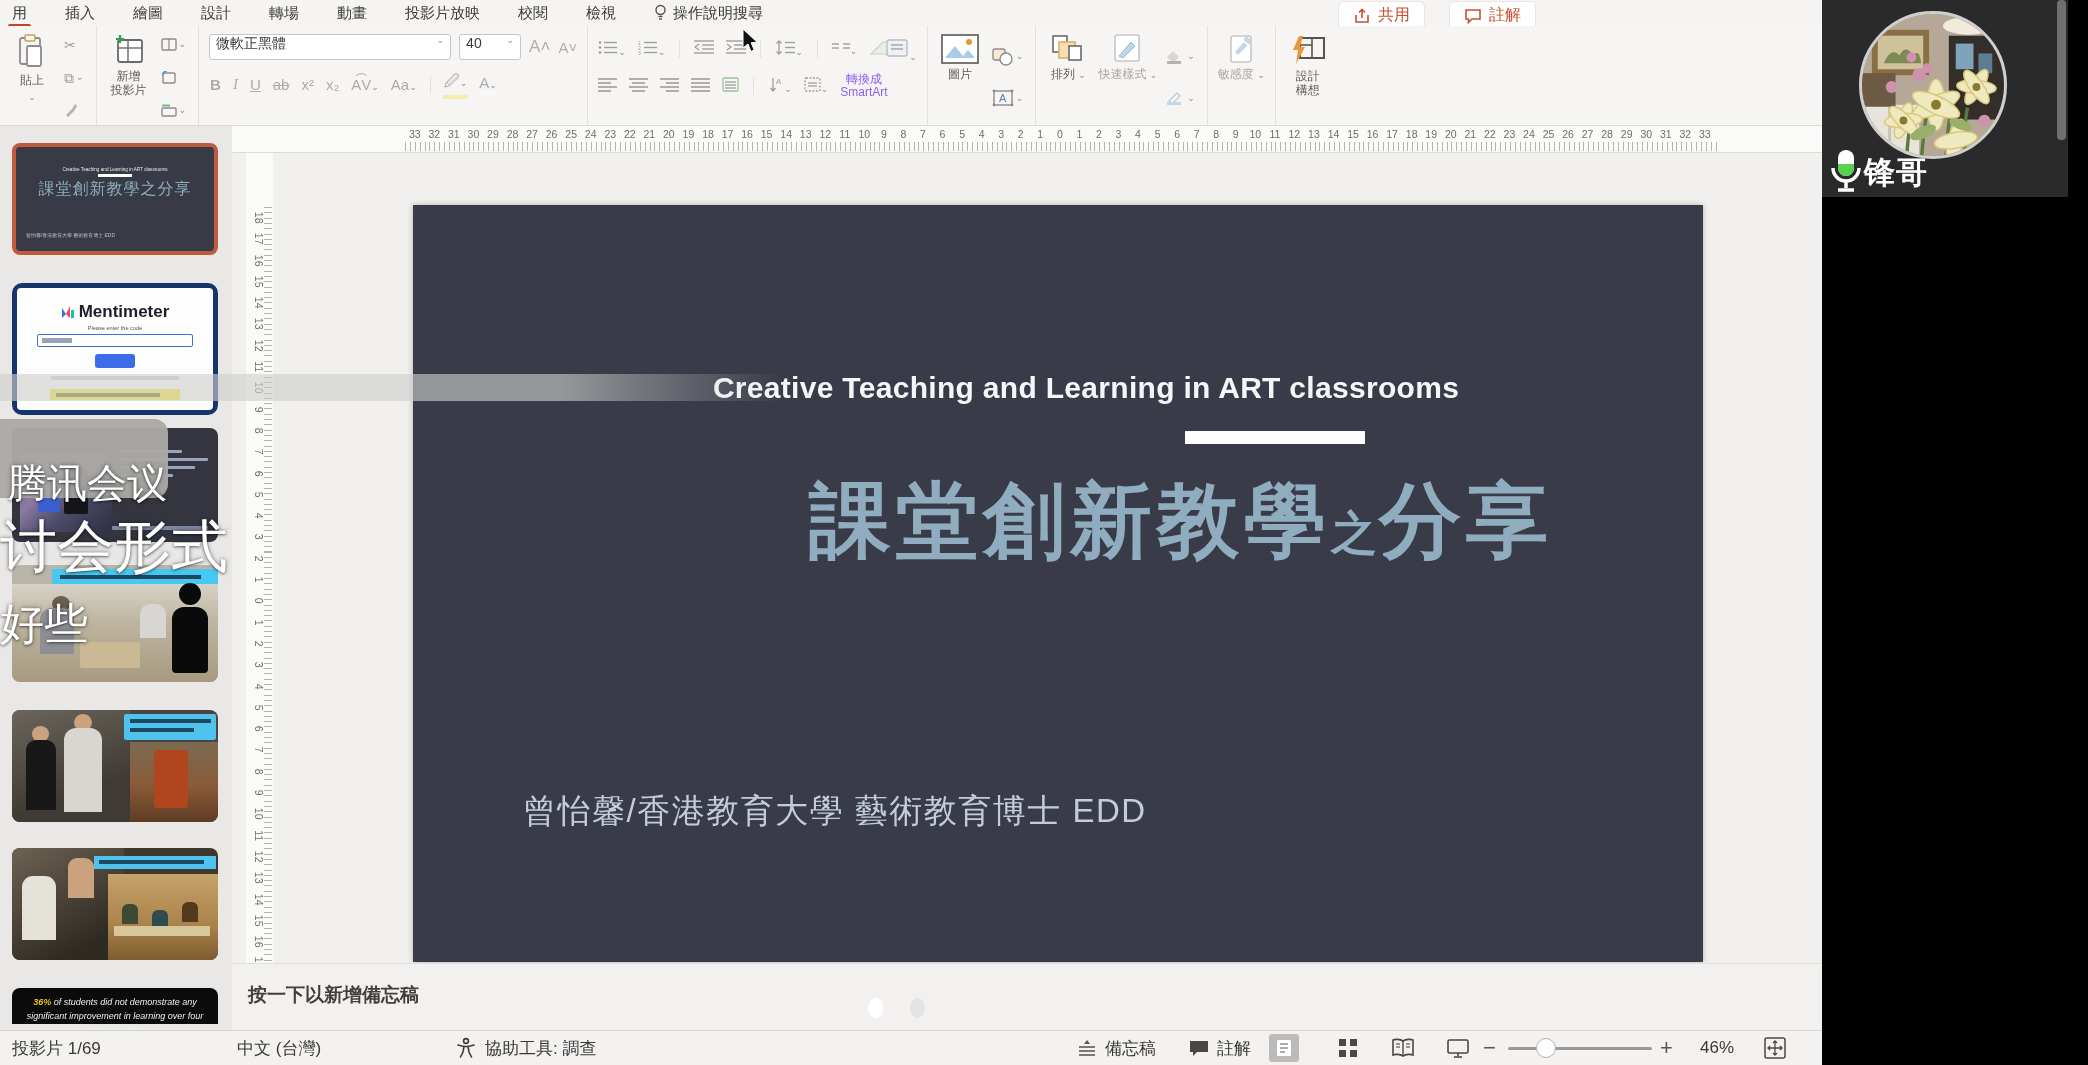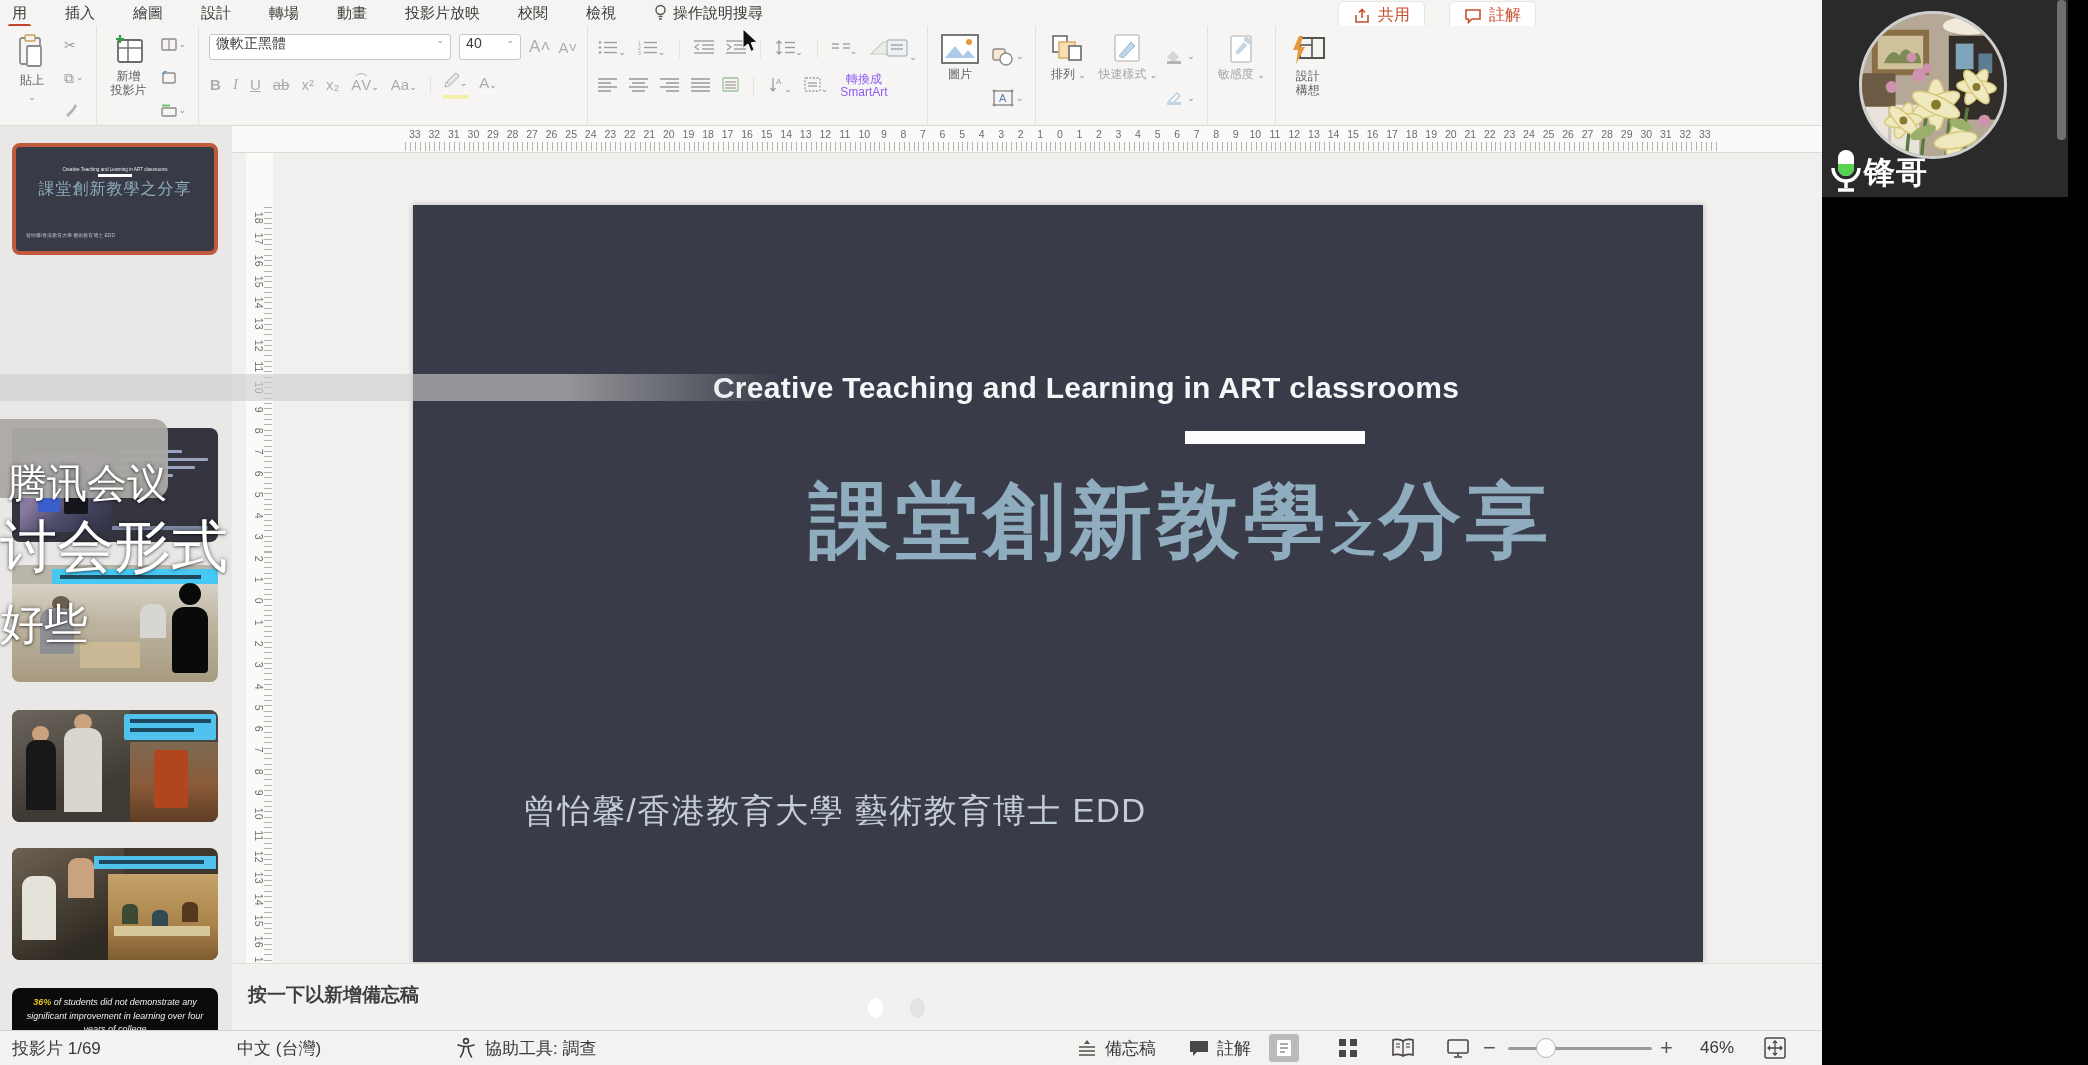--- a/index.html
+++ b/index.html
@@ -81,21 +81,21 @@
   .thumb6 { top:722px; height:112px; background:#3e382e; }
   .t6left { position:absolute; left:0; top:0; width:112px; height:100%; background:linear-gradient(150deg,#6d6253 0%,#2f2a22 80%); }
   .t6w { position:absolute; left:56px; top:10px; width:26px; height:40px; border-radius:9px 9px 0 0; background:#caa27e; }
   .t6m { position:absolute; left:10px; top:28px; width:34px; height:64px; border-radius:11px 11px 0 0; background:#e5e2da; }
   .t6cap { position:absolute; left:82px; right:2px; top:8px; height:13px; background:#4fc2ee; }
   .t6cap i { display:block; width:86%; height:4px; background:#1d4a60; margin:4px 0 0 5px; }
   .t6room { position:absolute; left:96px; right:0; top:26px; bottom:0; background:linear-gradient(180deg,#c5a36a 0%,#a9824a 60%,#7e5c30 100%); }
   .t6k1,.t6k2,.t6k3 { position:absolute; width:16px; height:20px; border-radius:6px 6px 0 0; background:#3c4a34; }
   .t6k1{ left:14px; top:30px; } .t6k2{ left:44px; top:36px; background:#2f4a52; } .t6k3{ left:74px; top:28px; background:#54391f; }
   .t6tbl { position:absolute; left:6px; top:52px; width:96px; height:10px; background:#d8c79a; }
-  .thumb7 { top:862px; height:42px; background:#0b0b0b; border-radius:8px 8px 0 0; padding-top:8px; }
+  .thumb7 { top:862px; height:36px; background:#0b0b0b; border-radius:8px 8px 0 0; padding-top:8px; }
   .t7txt { color:#efefef; font-style:italic; font-size:9px; text-align:center; line-height:1.5; padding:0 10px; }
   .t7hl { color:#e8c619; font-weight:bold; }
 
   
   .ov-band { position:absolute; left:0; top:374px; width:782px; height:27px; z-index:40;
      background:linear-gradient(to right, rgba(206,206,204,.62) 72%, rgba(206,206,204,0)); }
   .ov-rect { position:absolute; left:-22px; top:419px; width:190px; height:79px; border-radius:14px; background:rgba(171,169,165,.96); z-index:41; }
   .ov-cap { position:absolute; z-index:42; color:#fff; font-weight:500; text-shadow:0 0 4px rgba(0,0,0,.5), 0 1px 2px rgba(0,0,0,.4); white-space:nowrap; }
   .cap1 { left:7px; top:424px; font-size:40px;margin-top:32px; }
   .cap2 { left:0px; top:509px; font-size:57px;text-align:center; }
@@ -473,20 +473,41 @@
 
   <div class="thumbpanel">
 
     <div class="thumb thumb1">
       <div class="t1en">Creative Teaching and Learning in ART classrooms</div>
       <div class="t1bar"></div>
       <div class="t1zh">課堂創新教學之分享</div>
       <div class="t1au">曾怡馨/香港教育大學 藝術教育博士 EDD</div>
     </div>
 
+    <div class="thumb thumb2">
+      <div class="t2in">
+        <div class="t2logo">
+          <svg width="14" height="14" viewBox="0 0 14 14">
+              <path d="M1 13 V3 L5 9 Z" fill="#3b6de8"></path>
+              <path d="M5 9 L9 1 V13 Z" fill="#ff3c64"></path>
+              <rect x="10" y="5" width="3" height="8" fill="#19c2a0"></rect>
+            </svg>
+          <span>Mentimeter</span>
+        </div>
+        <div class="t2prompt">Please enter the code</div>
+        <div class="t2input">
+            <div class="t2code"></div>
+          </div>
+        <div class="t2btn"></div>
+        <div class="t2line"></div>
+        <div class="t2yellow">
+            <div class="t2ymark"></div>
+          </div>
+      </div>
+    </div>
 
     <div class="thumb t-dark thumb3">
       <div class="t3photo">
           <div class="t3p1"></div>
           <div class="t3p2"></div>
         </div>
       <div class="t3txt">
           <div style="width:70%;"></div>
           <div></div>
           <div style="width:85%;"></div>

